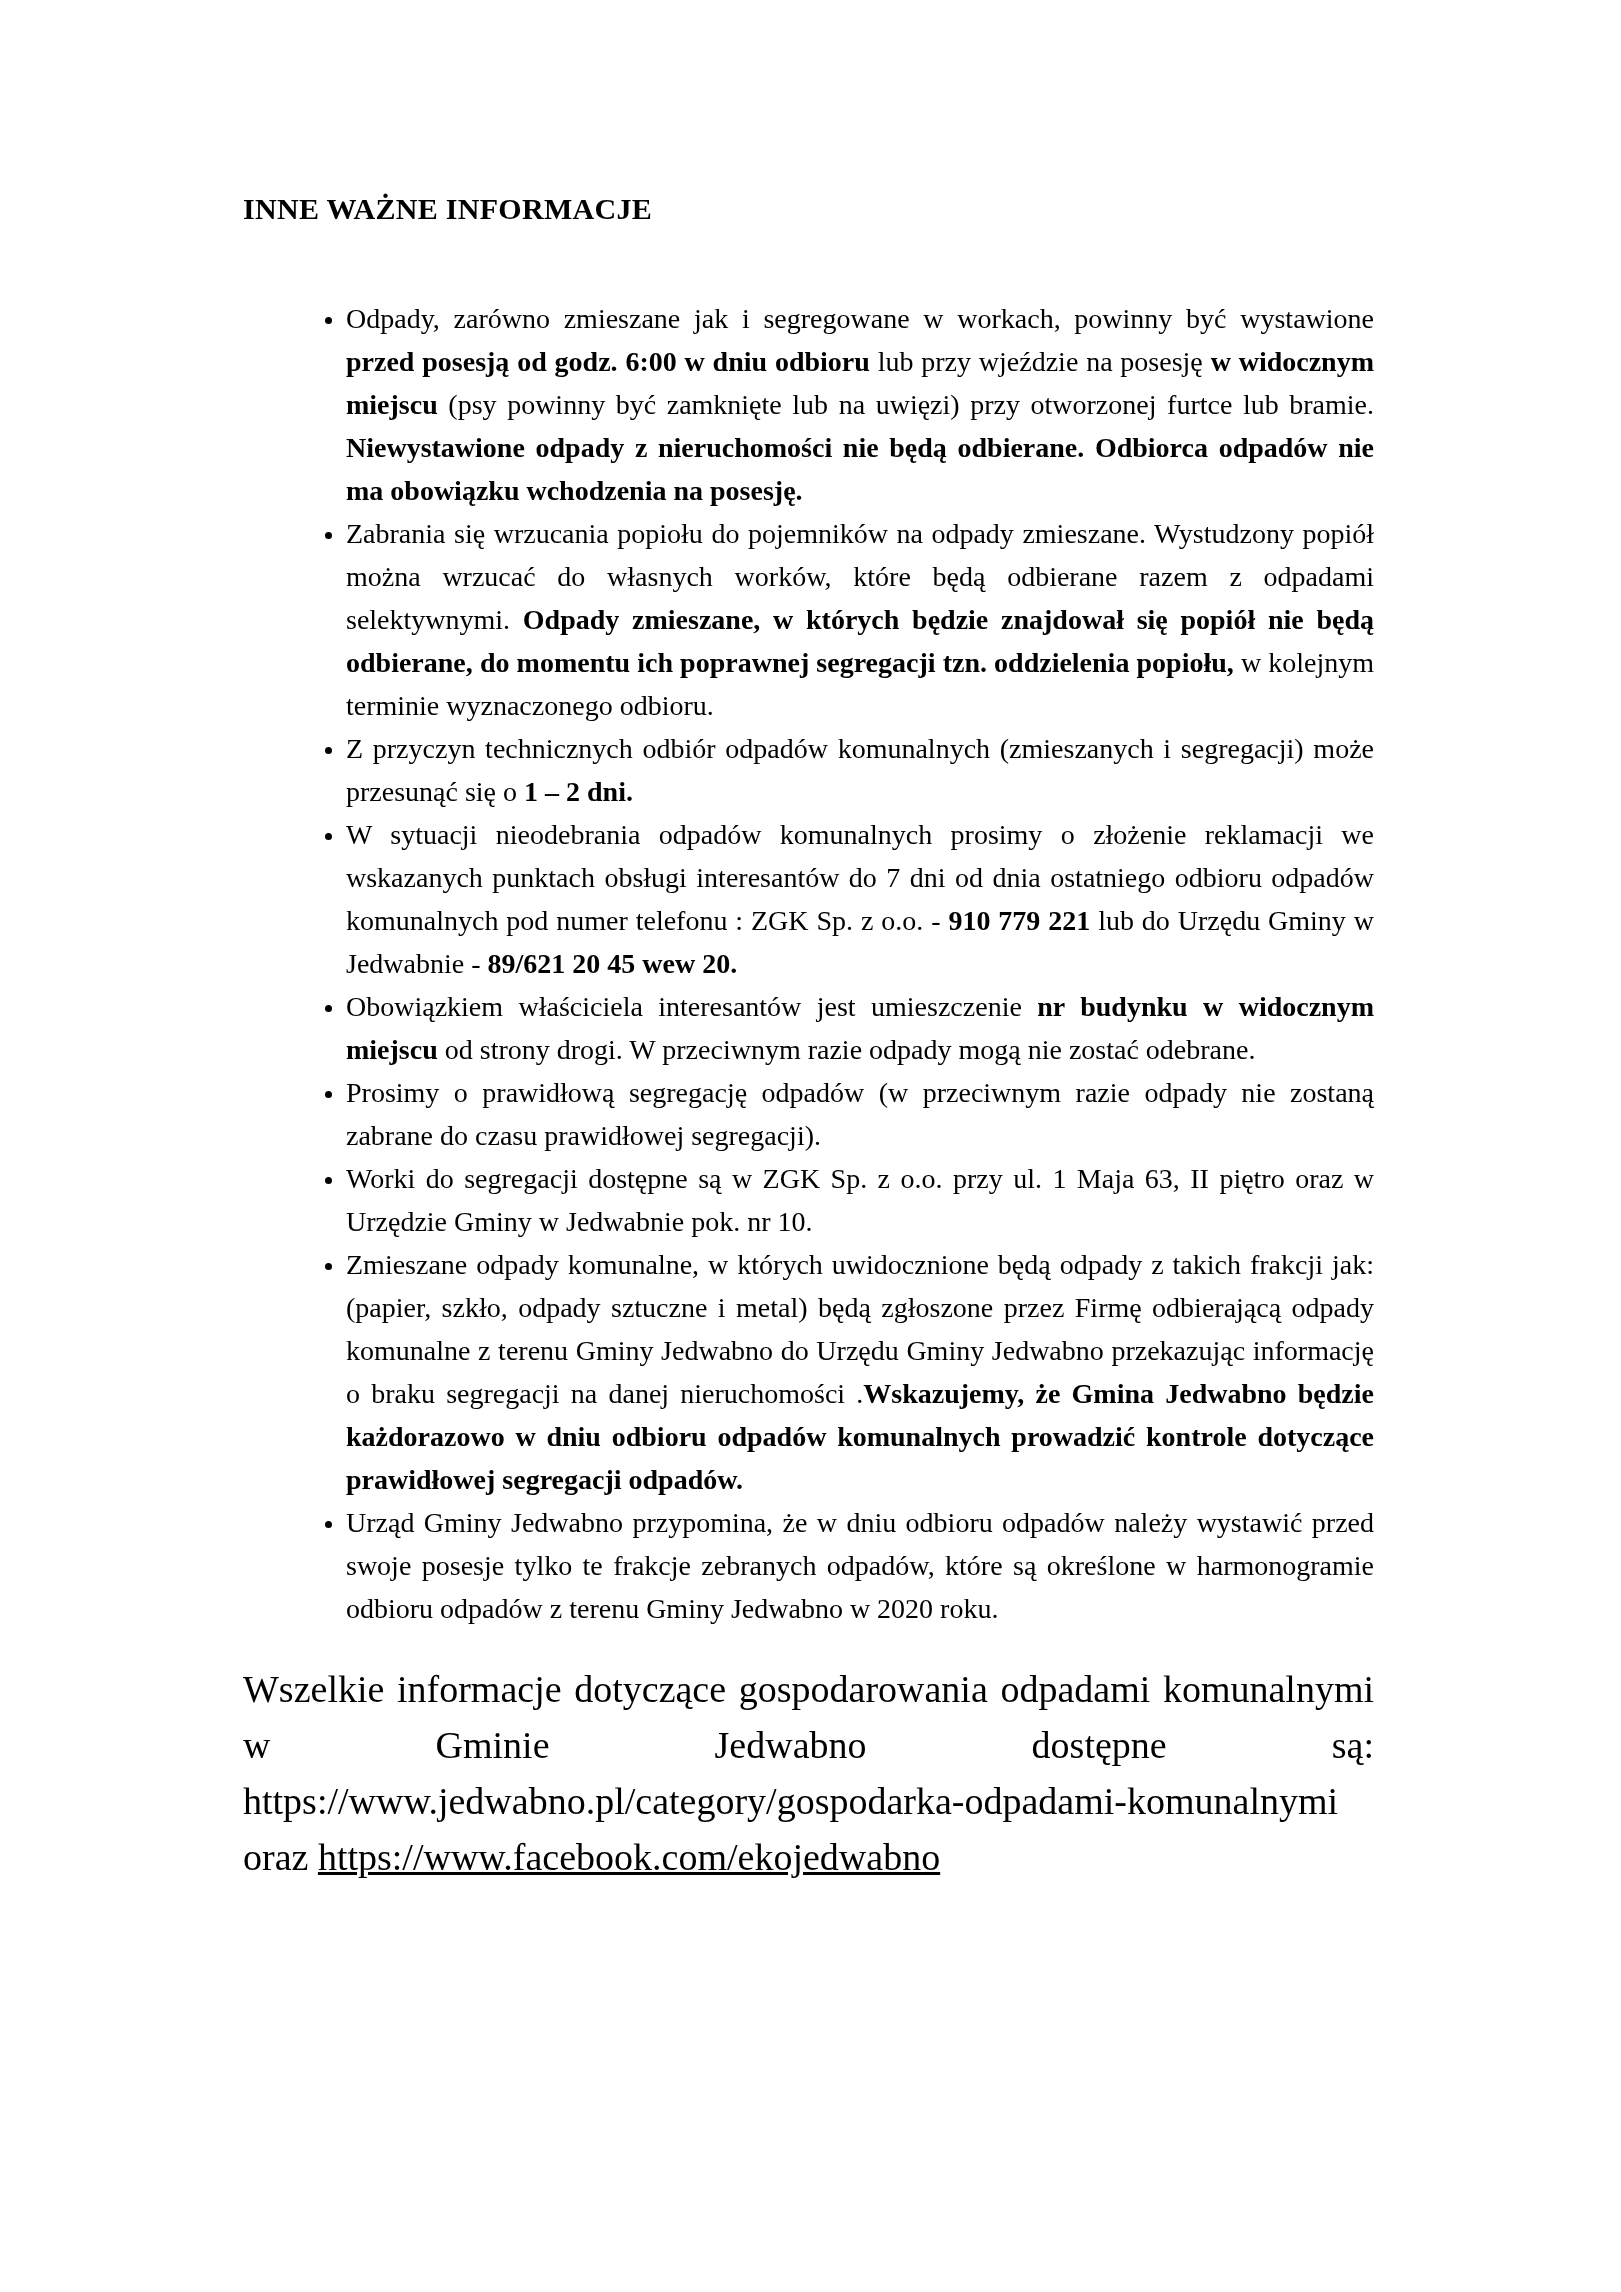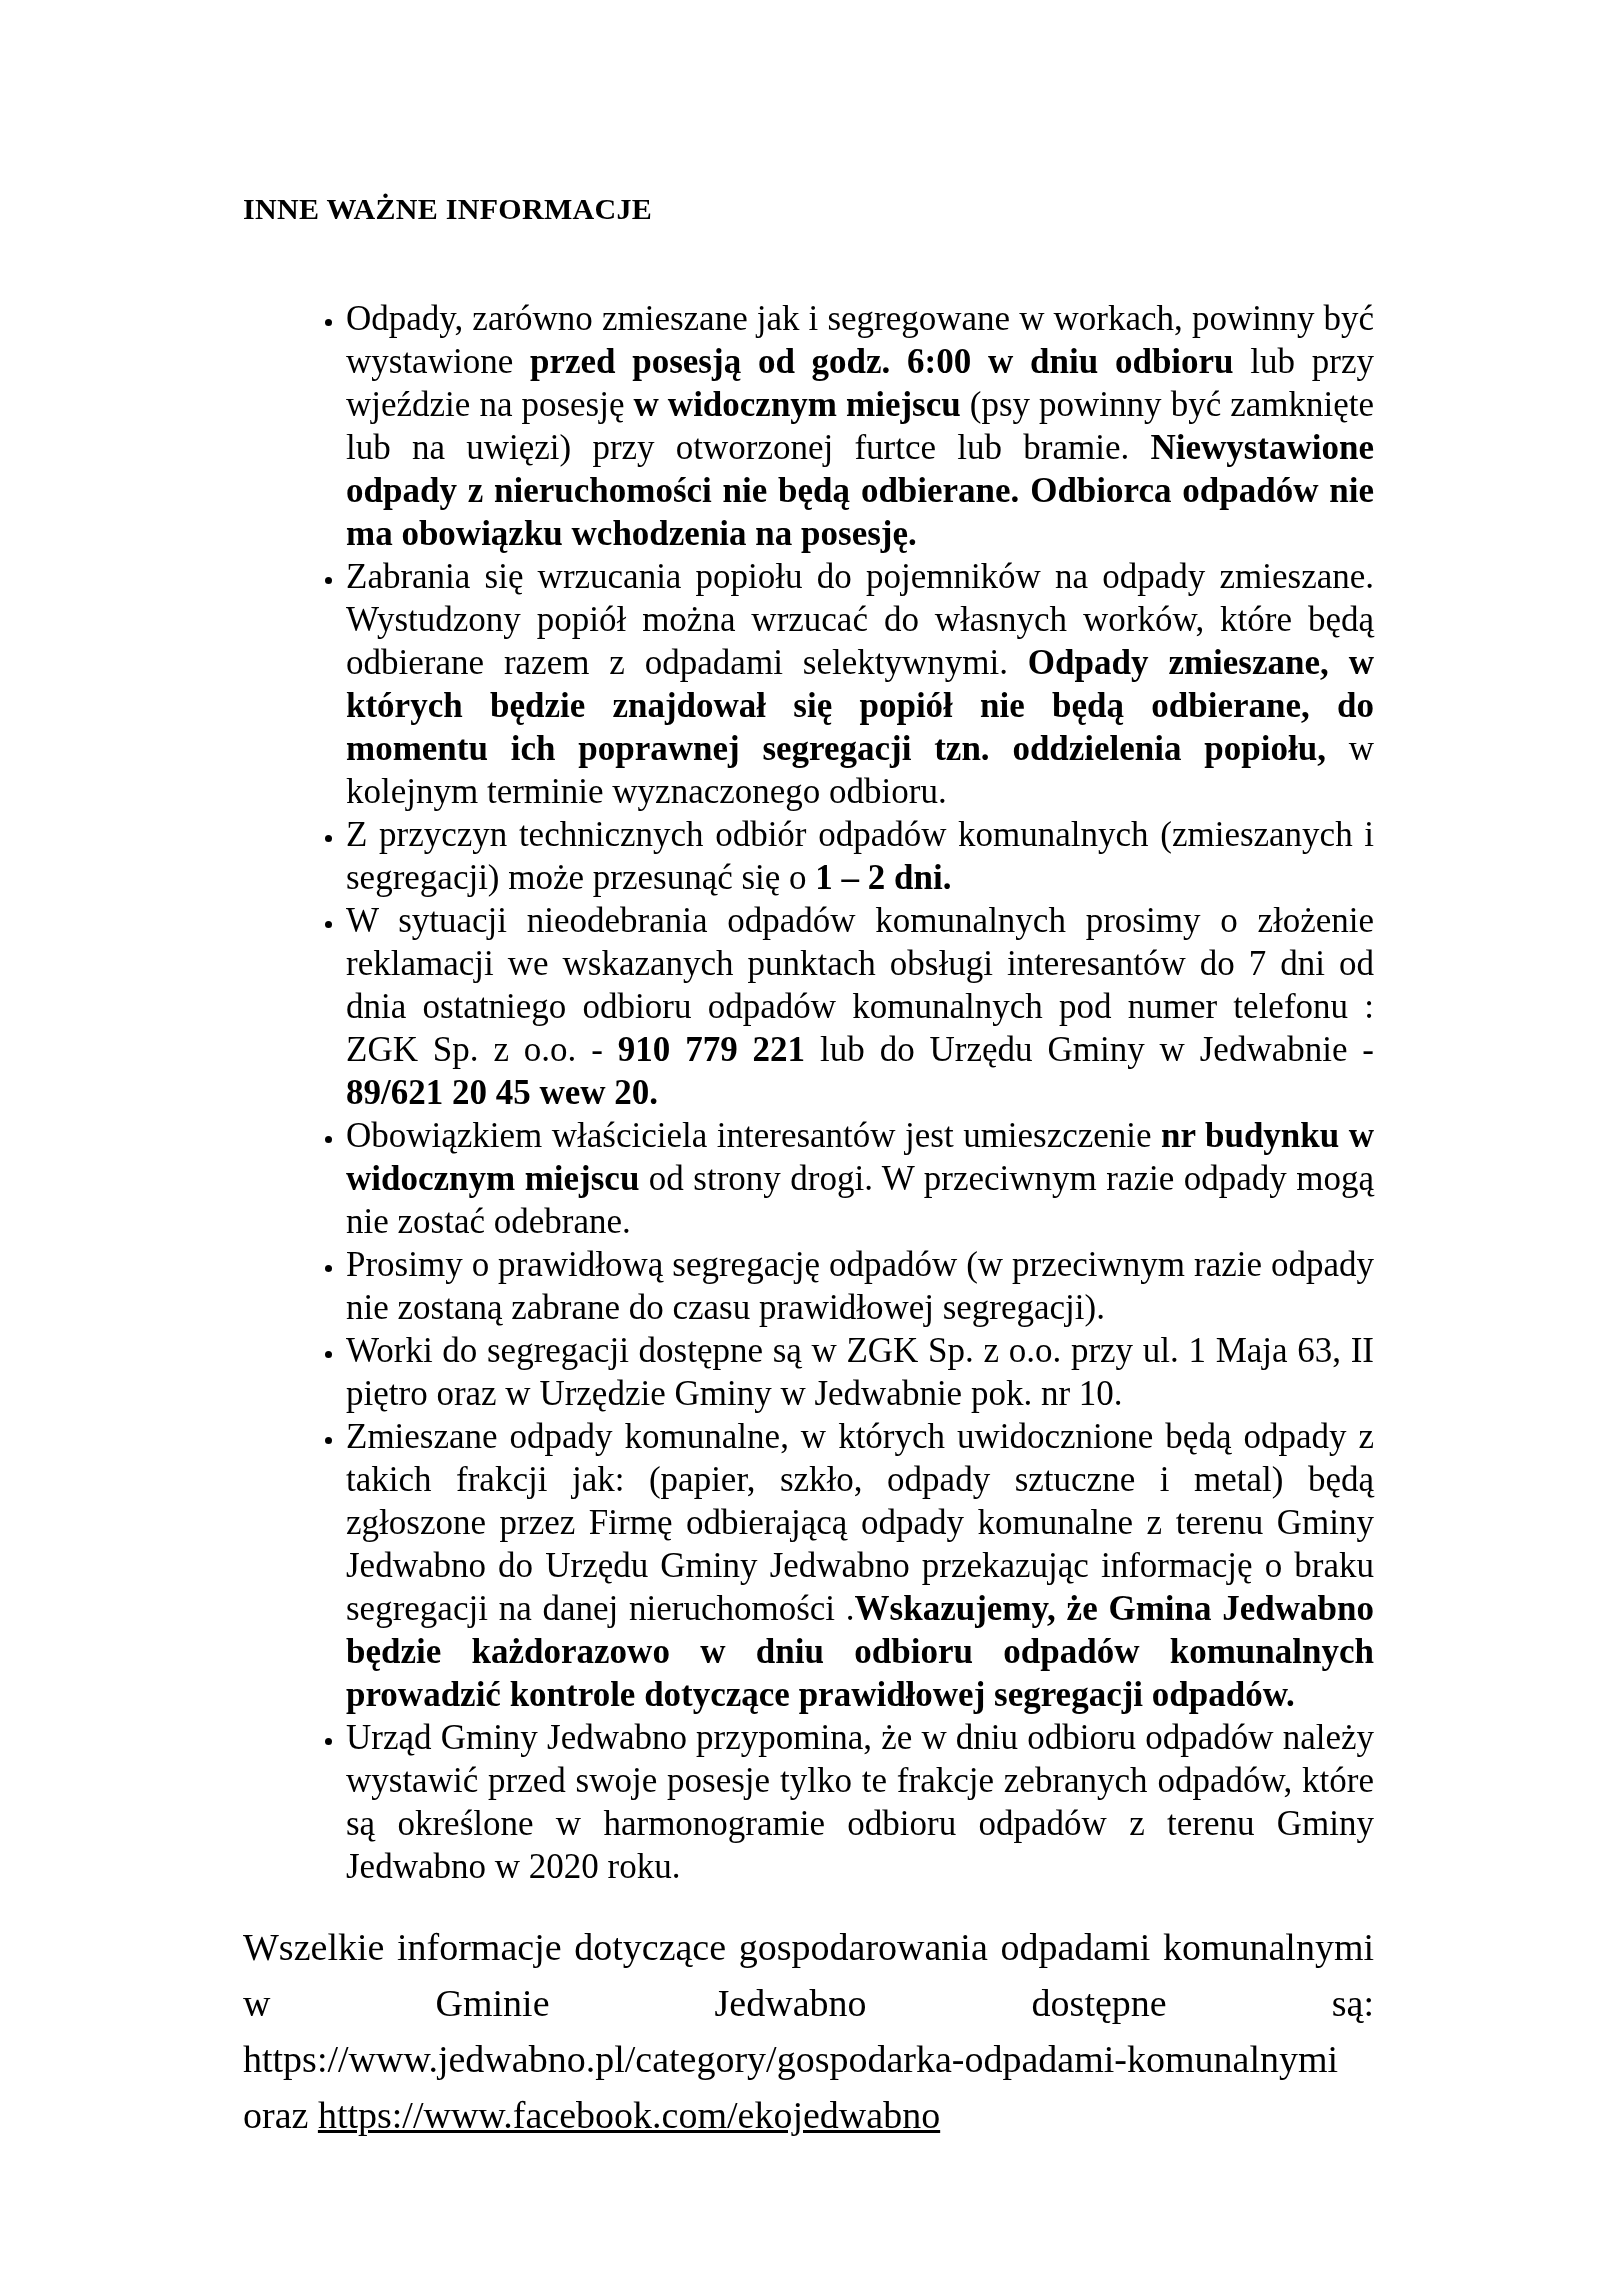--- a/index.html
+++ b/index.html
@@ -24,21 +24,21 @@
     font-weight: bold;
     margin: 0 0 71px 0;
     letter-spacing: 0.3px;
   }
   ul.info-list {
     margin: 0;
     padding: 0 0 0 103px;
     list-style: disc outside;
   }
   ul.info-list li {
-    font-size: 35px;
+    font-size: 28px;
     line-height: 43px;
     text-align: justify;
     text-justify: inter-word;
   }
   ul.info-list li::marker {
     font-size: 23.5px;
   }
   .closing {
     font-size: 38px;
     line-height: 56px;

